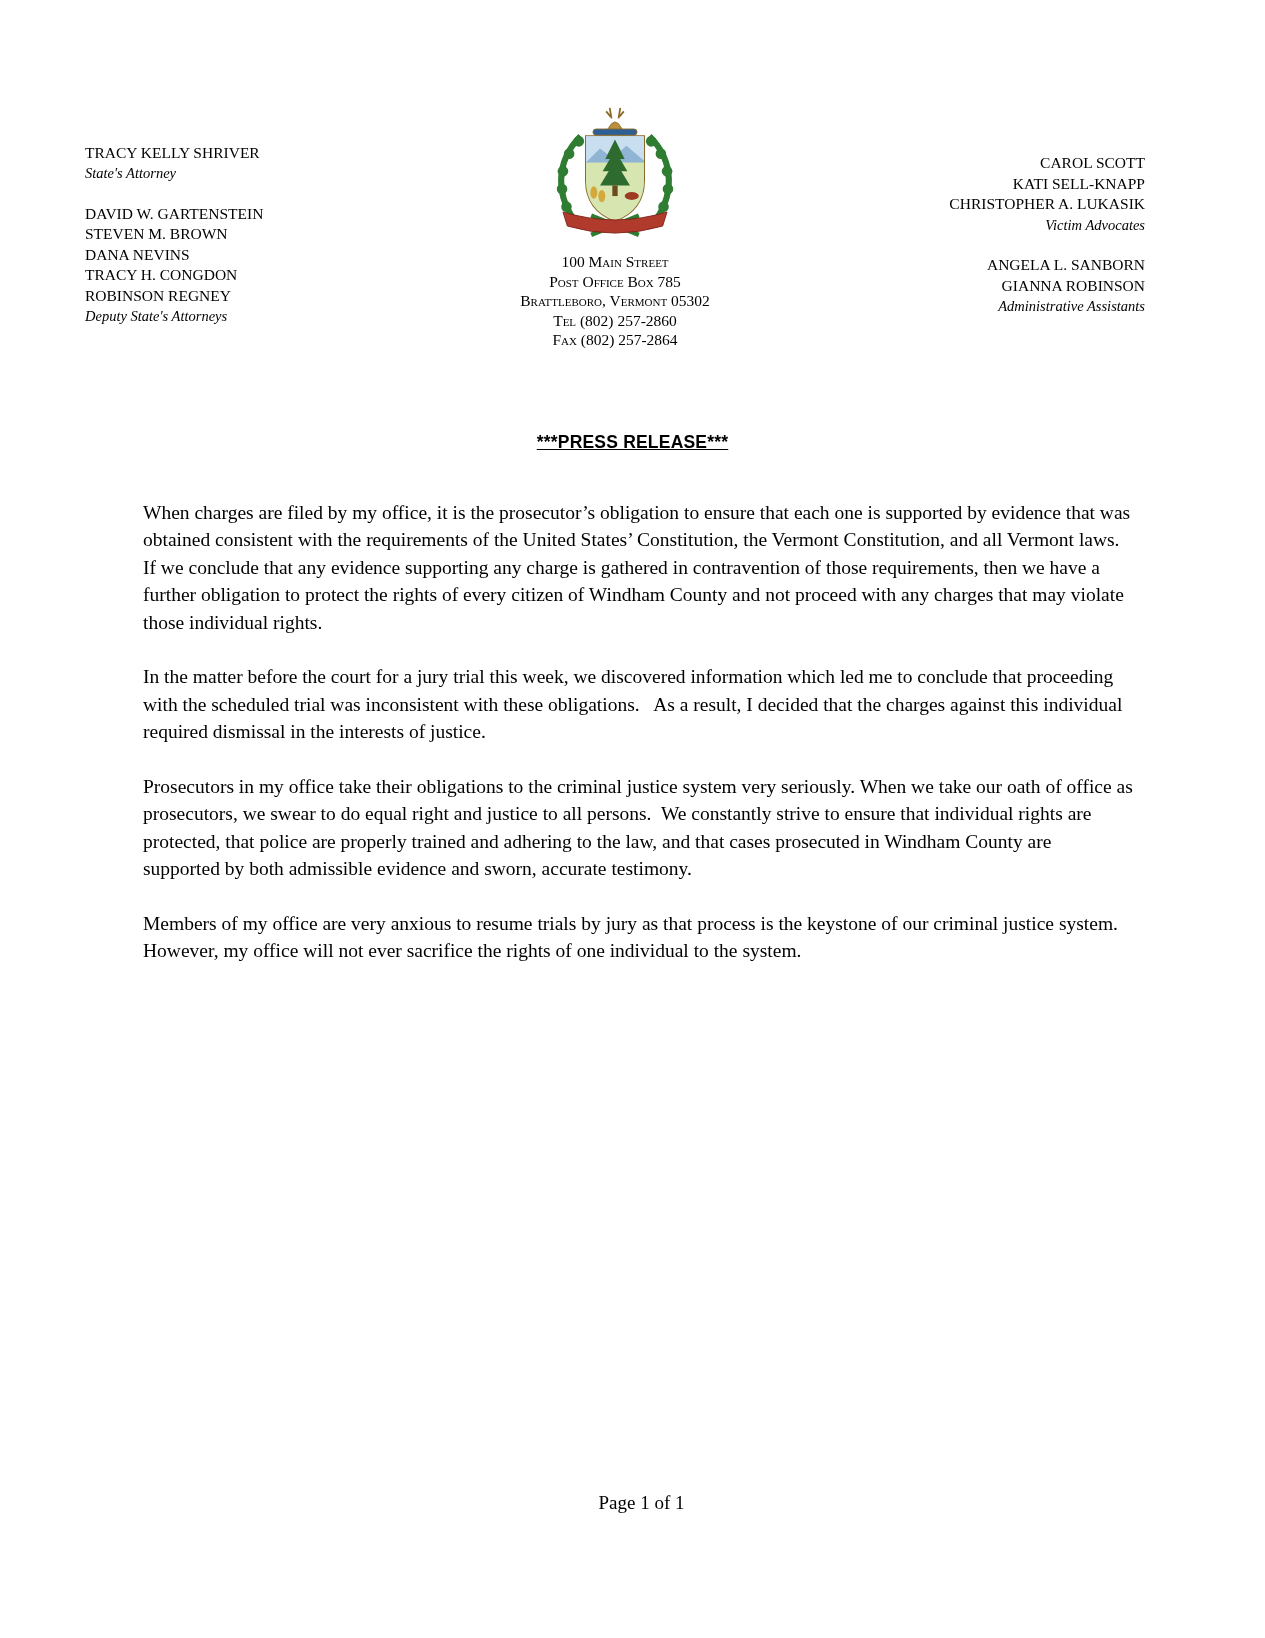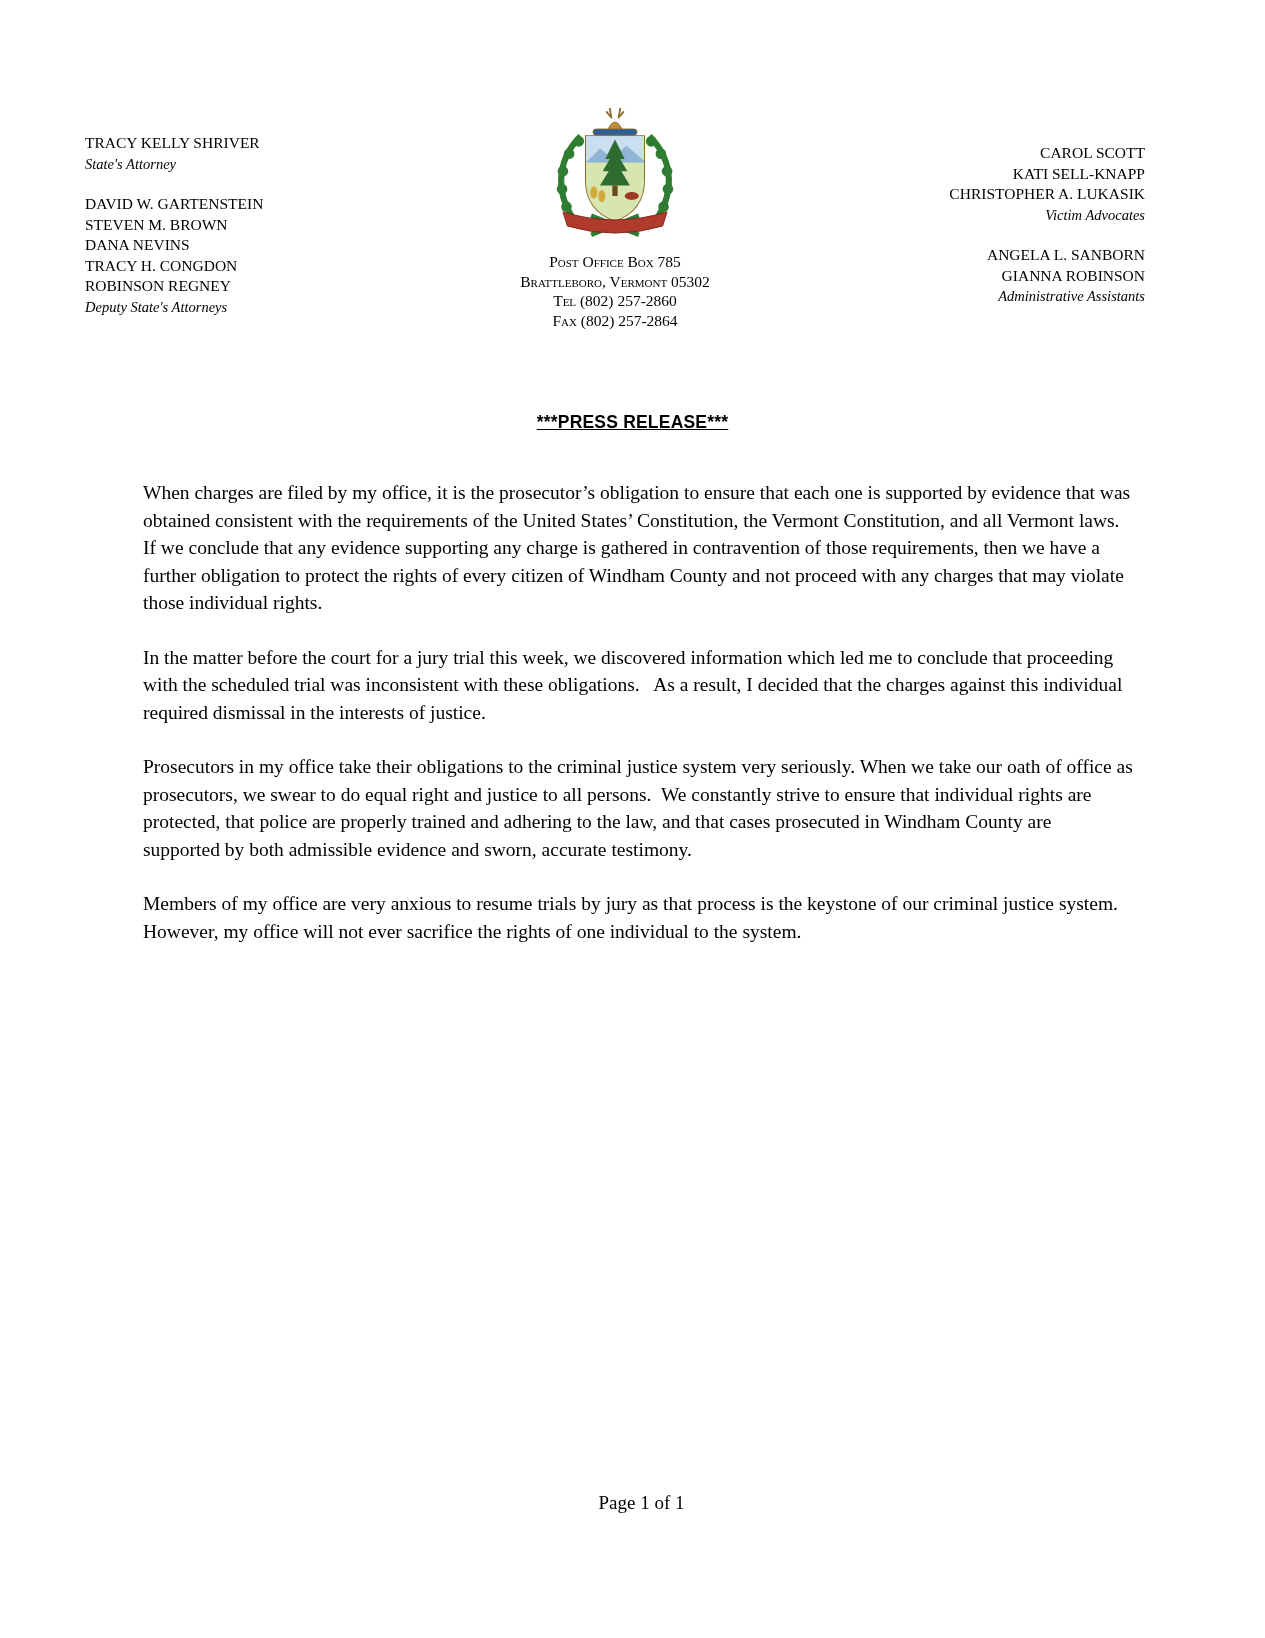--- a/index.html
+++ b/index.html
@@ -106,20 +106,21 @@
               <ellipse cx="70" cy="104" rx="4" ry="7"></ellipse>
             </g>
           </g>
 
           <path d="M58,126 L112,148 M112,126 L58,148" stroke="#2e7d32" stroke-width="5"></path>
 
           <path d="M26,122 Q85,140 144,122 L139,138 Q85,154 31,138 Z" fill="#b03a2c" stroke="#7c2016" stroke-width="1"></path>
         </svg>
       </div>
       <div class="addr-block">
+        <div class="addr-line">100 Main Street</div>
         <div class="addr-line">Post Office Box 785</div>
         <div class="addr-line">Brattleboro, Vermont 05302</div>
         <div class="addr-line">Tel (802) 257-2860</div>
         <div class="addr-line">Fax (802) 257-2864</div>
       </div>
     </div>
 
     <div class="col-right">
       <div>CAROL SCOTT</div>
       <div>KATI SELL-KNAPP</div>

